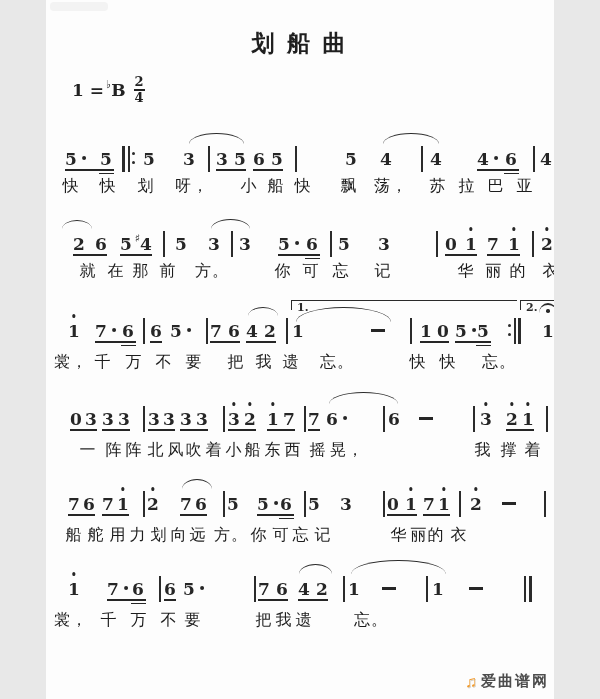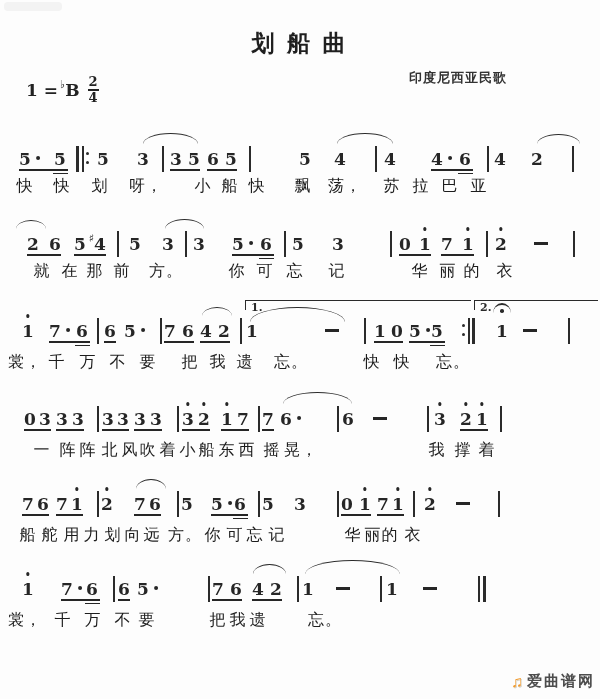--- a/index.html
+++ b/index.html
@@ -1,16 +1,16 @@
 <!DOCTYPE html>
 <html><head>
 <meta charset="utf-8">
 <style>
   html,body{margin:0;padding:0;background:#e8e8e8;}
-  .page{position:relative;width:600px;height:699px;background:#fdfdfd;overflow:hidden;
+  .page{position:relative;width:508px;height:699px;background:#fdfdfd;overflow:hidden;
         font-family:"Liberation Sans",sans-serif;color:#2a2a2a;margin:0 auto;}
   .artifact{position:absolute;left:4px;top:2px;width:58px;height:9px;background:#f3f3f3;border-radius:4px;}
   .title{position:absolute;top:28px;left:0;width:100%;text-align:center;
          font-size:23px;font-weight:bold;letter-spacing:3px;color:#1f1f1f;}
   .keysig{position:absolute;left:26px;top:76px;display:flex;align-items:center;
           font-family:"DejaVu Serif",serif;font-weight:bold;font-size:17px;color:#222;}
   .keysig .flat{font-size:11px;vertical-align:top;position:relative;top:-5px;margin-left:2px;}
   .frac{display:inline-flex;flex-direction:column;align-items:center;margin-left:8px;
         font-size:13px;line-height:12px;font-weight:bold;}
   .frac .fbar{width:11px;height:1.6px;background:#222;margin:1px 0;}
@@ -58,21 +58,20 @@
       <span class="flat">♭</span>
       <span>B</span>
     <span class="frac">
       <span>2</span>
       <span class="fbar"></span>
       <span>4</span>
     </span>
   </div>
 
   <div class="credits">
-    <div>印度尼西亚民歌</div>
   </div>
 
   <div class="score">
       <div class="t-note" style="left: 25px; top: 148px;">5<div class="aug-dot"></div></div>
       <div class="t-note" style="left: 60px; top: 148px;">5</div>
       <div class="sign" style="left: 76px; top: 146px; width: 14px;">
         <div class="thickb" style="left: 0px;"></div>
         <div class="thinb" style="left: 6px;"></div>
         <div class="rdot" style="left: 10px; top: 6px;"></div>
         <div class="rdot" style="left: 10px; top: 15px;"></div>

